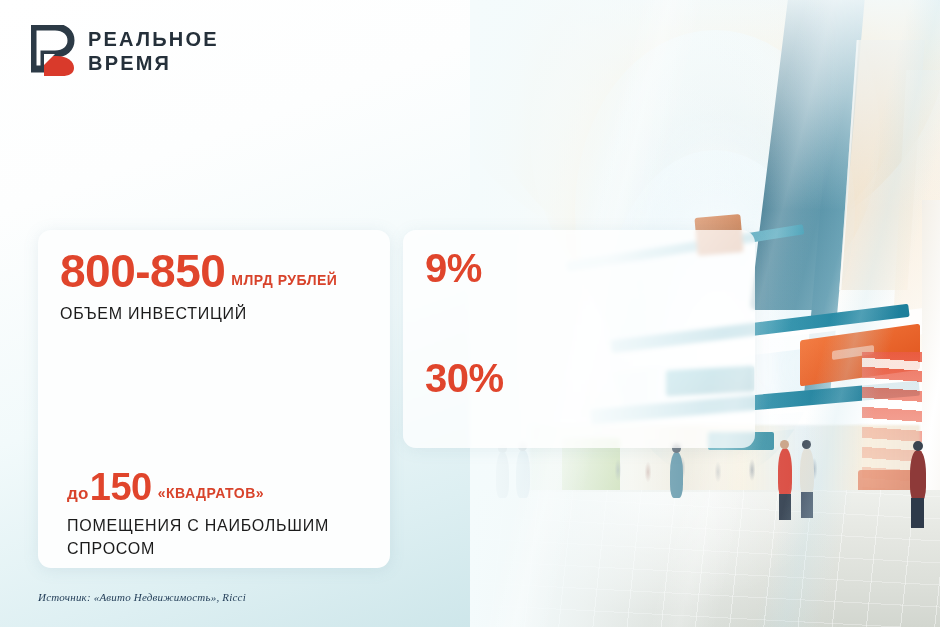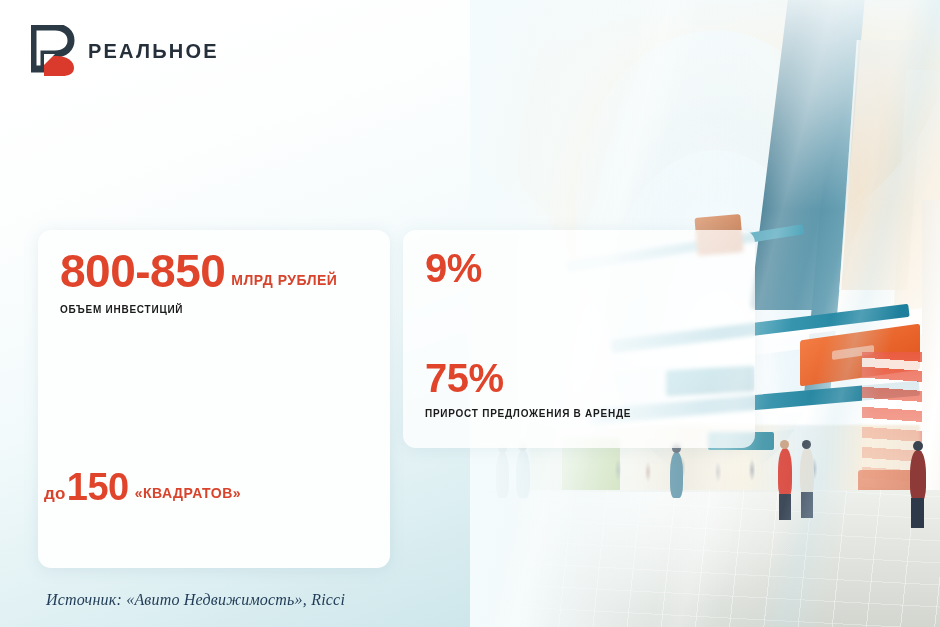--- a/index.html
+++ b/index.html
@@ -276,39 +276,39 @@
     vertical-align:2px;
   }
   .prefix{
     color:#d8432b;
     font-size:17px;font-weight:bold;letter-spacing:.3px;
     margin-right:1px;vertical-align:1px;
   }
 
   .stat-label{
     color:#1b1b1b;
-    font-size:10px;font-weight:bold;letter-spacing:.75px;
+    font-size:16px;font-weight:normal;letter-spacing:.75px;
     line-height:1.42;
     text-transform:uppercase;
     margin-top:9px;
     font-family:"Liberation Sans","DejaVu Sans",sans-serif;
   }
 
   
   .stat-investment{left:60px;top:248px;}
   .stat-decline   {left:60px;top:360px;}
-  .stat-area      {left:44px;top:468px;}
+  .stat-area      {left:67px;top:468px;}
   .stat-sale      {left:425px;top:248px;}
   .stat-rent      {left:425px;top:358px;}
 
   
   .source{
-    position:absolute;left:46px;top:591px;
+    position:absolute;left:38px;top:591px;
     color:#1f3a55;
-    font-size:16px;font-style:italic;
+    font-size:11px;font-style:italic;
     letter-spacing:.2px;
     font-family:"Liberation Serif","DejaVu Serif",serif;
   }
 </style>
 </head>
 <body>
 
 <div class="infographic">
 
   <div class="bg-wash"></div>
@@ -383,20 +383,21 @@
   <div class="logo">
     <div class="logo-mark">
       <svg width="46" height="52" viewBox="0 0 46 52" xmlns="http://www.w3.org/2000/svg">
         <path d="M2 2 H24 C34 2 40 8 40 15.5 C40 23 34 29 24 29 H13 V44 H2 Z" fill="none" stroke="#2c3a46" stroke-width="7" stroke-linejoin="miter"></path>
         <path d="M13 31 H26 C36 31 43 36 43 43 C43 48.5 38 51 31 51 H13 Z" fill="#d93a2b"></path>
         <path d="M13 29 H24 L13 40 Z" fill="#ffffff"></path>
       </svg>
     </div>
     <div class="logo-wordmark">
       <span class="logo-line">РЕАЛЬНОЕ</span>
+      <span class="logo-line">ВРЕМЯ</span>
     </div>
   </div>
 
 
   <div class="card card-left"></div>
   <div class="card card-right"></div>
 
   <div class="stat stat-investment">
     <div class="stat-value v-xl">
       <span>800-850</span><span class="unit">МЛРД РУБЛЕЙ</span>
@@ -404,30 +405,30 @@
     <div class="stat-label">ОБЪЕМ ИНВЕСТИЦИЙ</div>
   </div>
 
   <div class="stat stat-decline">
   </div>
 
   <div class="stat stat-area">
     <div class="stat-value v-md">
       <span class="prefix">до</span><span>150</span><span class="unit">«КВАДРАТОВ»</span>
     </div>
+    <div class="stat-label" style="max-width:300px;">ПОМЕЩЕНИЯ С НАИБОЛЬШИМ СПРОСОМ</div>
   </div>
 
   <div class="stat stat-sale">
     <div class="stat-value v-lg">
       <span>9%</span>
     </div>
   </div>
 
   <div class="stat stat-rent">
     <div class="stat-value v-lg">
-      <span>75%</span>
-    </div>
-    <div class="stat-label" style="max-width:245px;">ПРИРОСТ ПРЕДЛОЖЕНИЯ В АРЕНДЕ</div>
+      <span>30%</span>
+    </div>
   </div>
 
   <div class="source">Источник: «Авито Недвижимость», Ricci</div>
 
 </div>
 
 </body></html>

